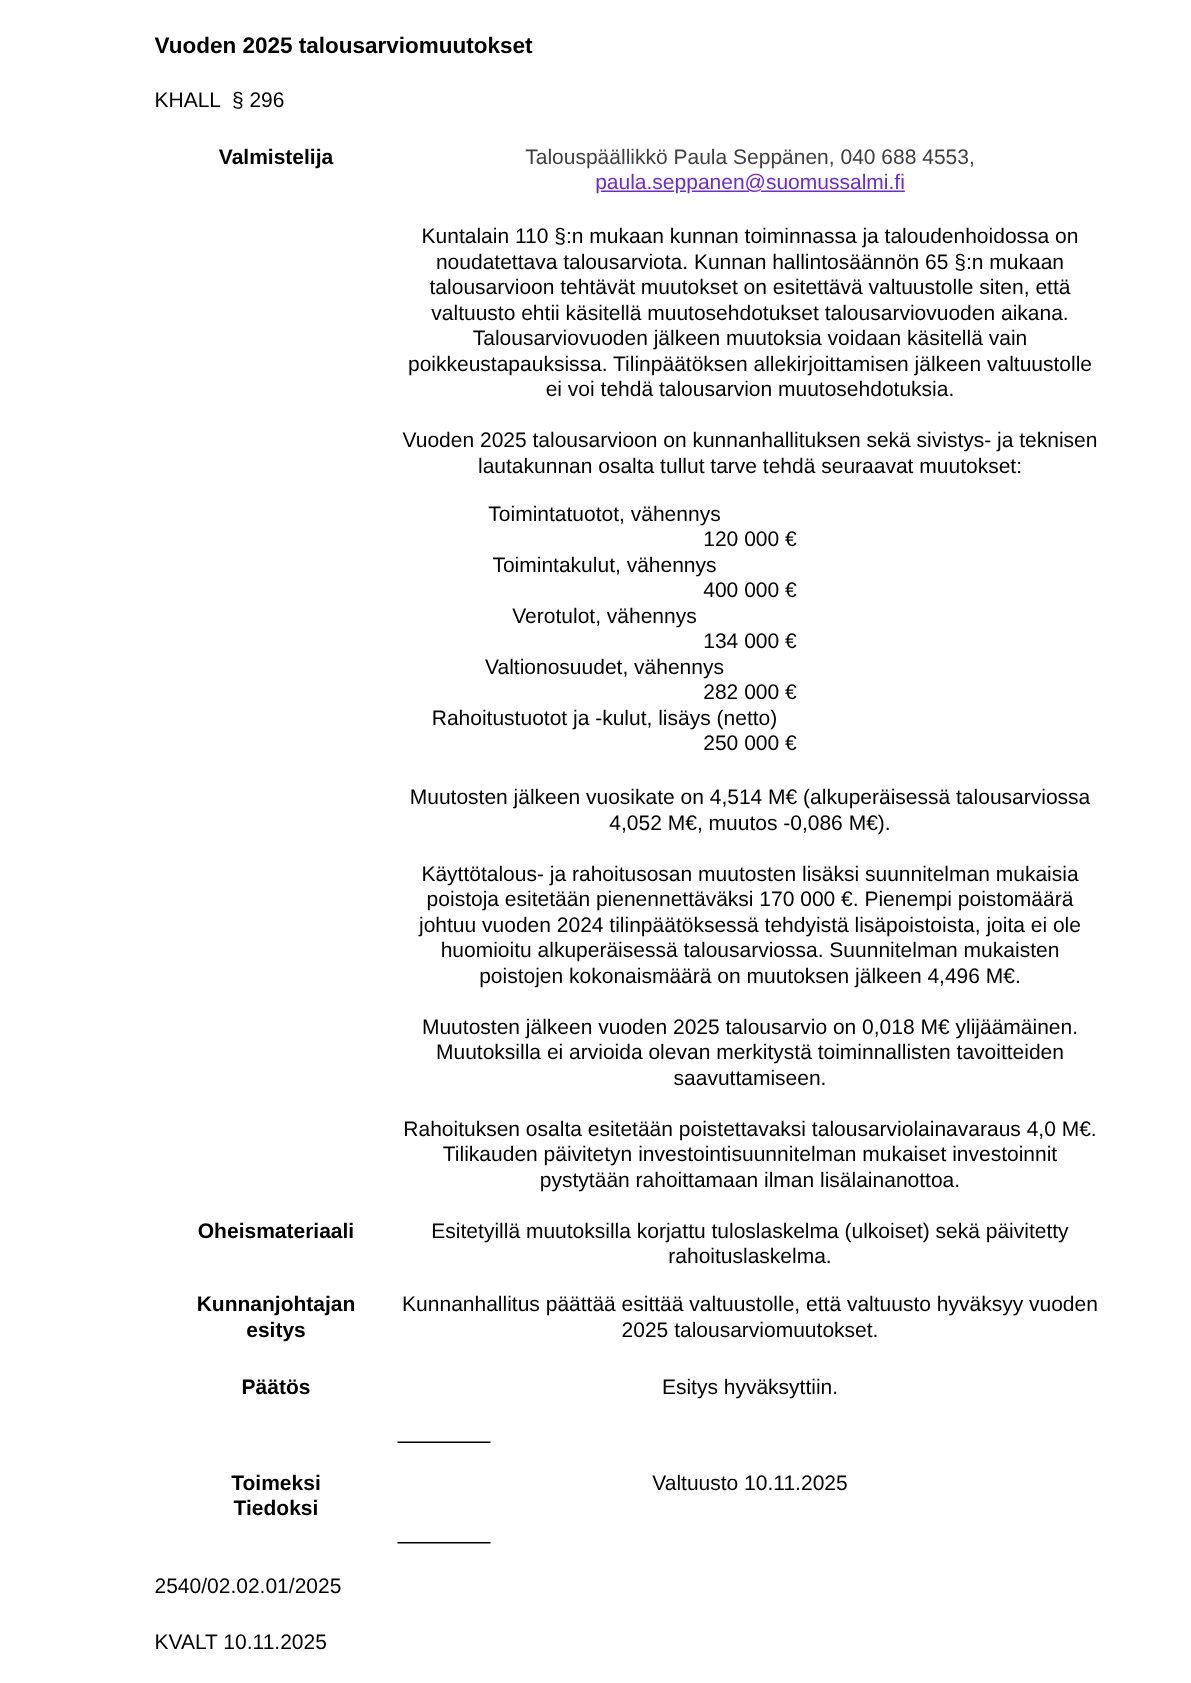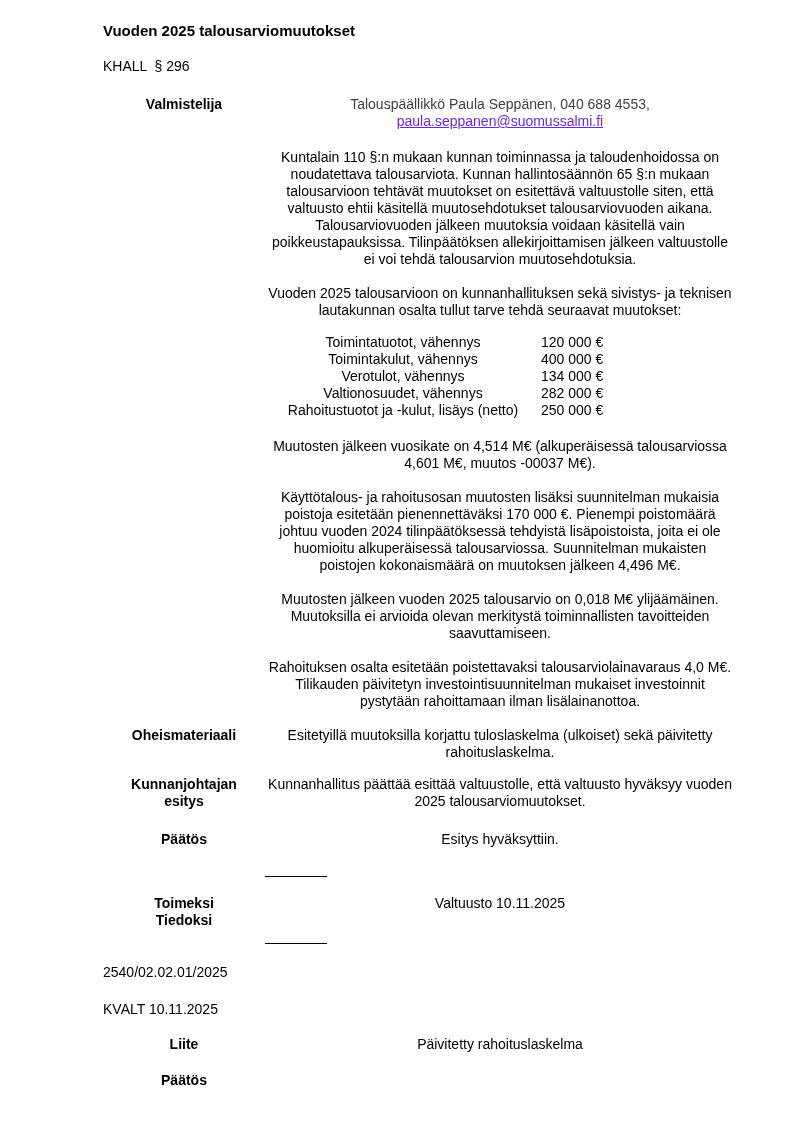--- a/index.html
+++ b/index.html
@@ -47,21 +47,21 @@
   .mb-big   { margin-bottom: 21px; }
   .contact-line {
     color: #404040;
   }
   .email-link {
     color: #6d28d9;
     text-decoration: underline;
     cursor: pointer;
   }
   .budget-table { margin-bottom: 19px; }
-  .budget-row { display: flex; }
+  .budget-row { display: flex; flex-direction: column; }
   .budget-item { width: 276px; flex-shrink: 0; }
   .budget-amount { white-space: pre-wrap; }
   .sep-rule {
     border: none;
     border-top: 1px solid #000000;
     width: 62px;
     height: 0;
     margin: 0 0 0 162px;
   }
   .rule-gap-top { margin-top: 28px; }
@@ -118,21 +118,21 @@
       </div>
       <div class="budget-row">
         <div class="budget-item">Rahoitustuotot ja -kulut, lisäys (netto)</div>
         <div class="budget-amount">250 000 €</div>
       </div>
     </div>
   </div>
 
   <div class="row mb-block">
     <div class="label-col"></div>
-    <div class="content-col">Muutosten jälkeen vuosikate on 4,514 M€ (alkuperäisessä talousarviossa 4,601 M€, muutos -00037 M€).</div>
+    <div class="content-col">Muutosten jälkeen vuosikate on 4,514 M€ (alkuperäisessä talousarviossa 4,052 M€, muutos -0,086 M€).</div>
   </div>
 
   <div class="row mb-block">
     <div class="label-col"></div>
     <div class="content-col">Käyttötalous- ja rahoitusosan muutosten lisäksi suunnitelman mukaisia poistoja esitetään pienennettäväksi 170 000 €. Pienempi poistomäärä johtuu vuoden 2024 tilinpäätöksessä tehdyistä lisäpoistoista, joita ei ole huomioitu alkuperäisessä talousarviossa. Suunnitelman mukaisten poistojen kokonaismäärä on muutoksen jälkeen 4,496 M€.</div>
   </div>
 
   <div class="row mb-block">
     <div class="label-col"></div>
     <div class="content-col">Muutosten jälkeen vuoden 2025 talousarvio on 0,018 M€ ylijäämäinen. Muutoksilla ei arvioida olevan merkitystä toiminnallisten tavoitteiden saavuttamiseen.</div>

